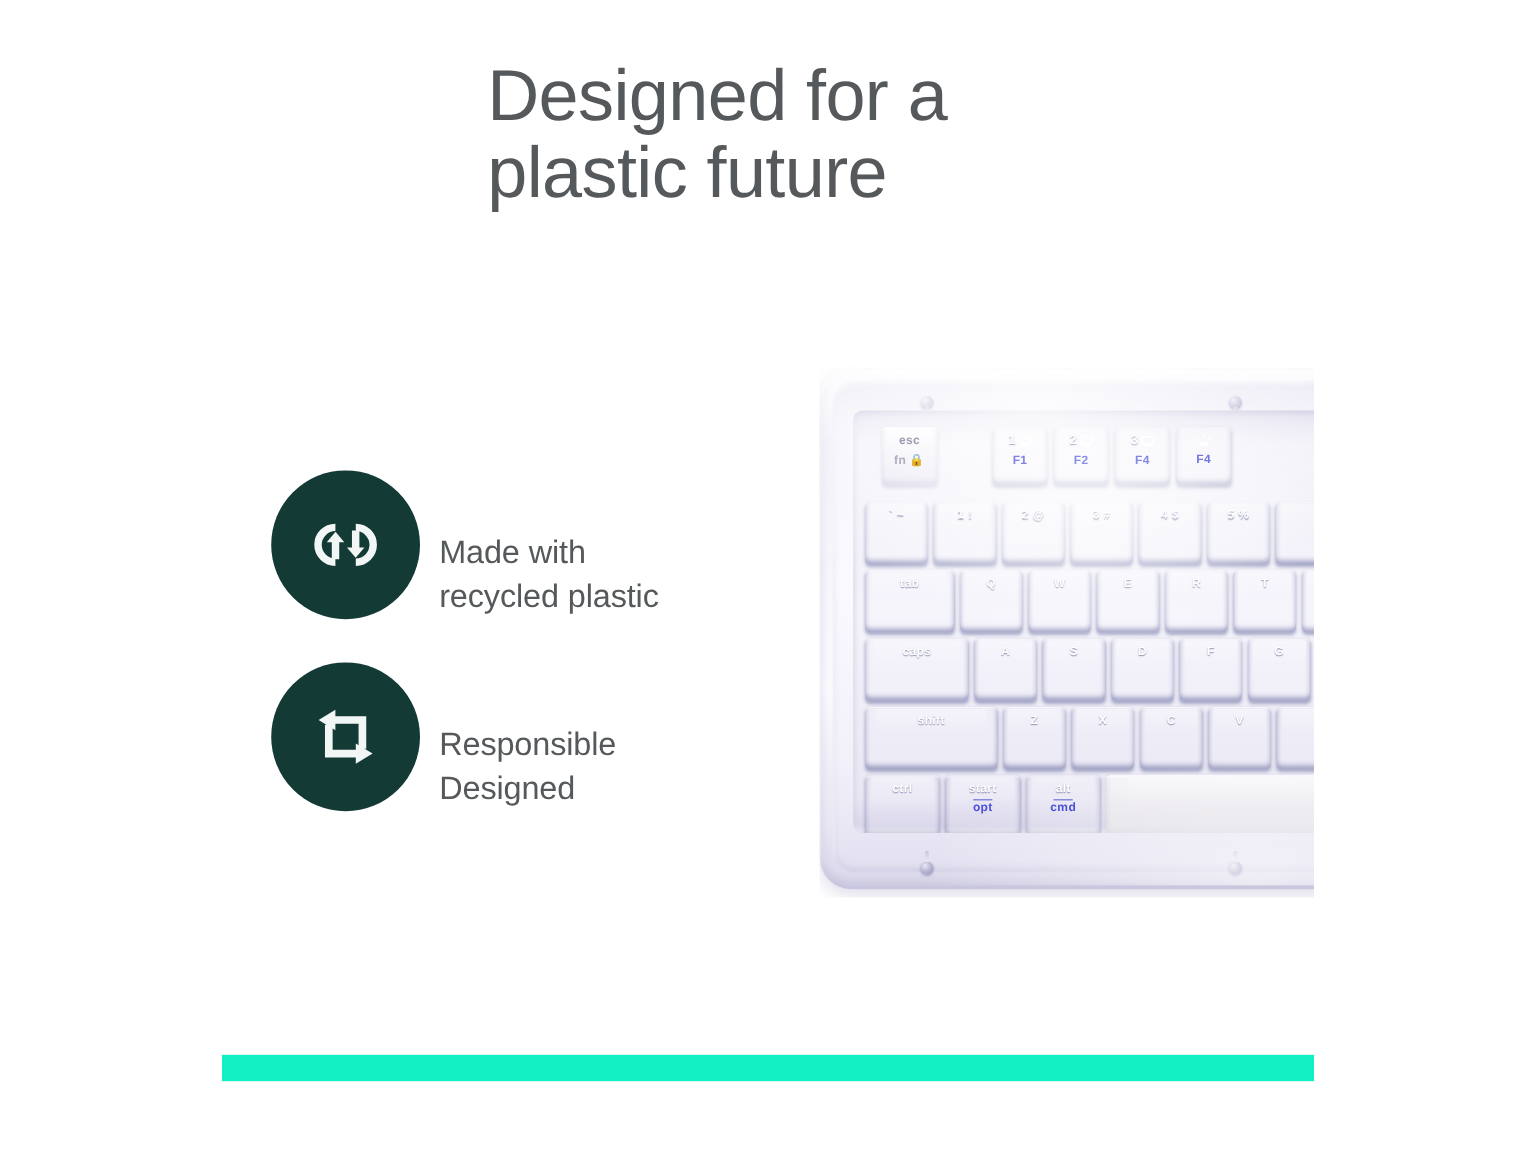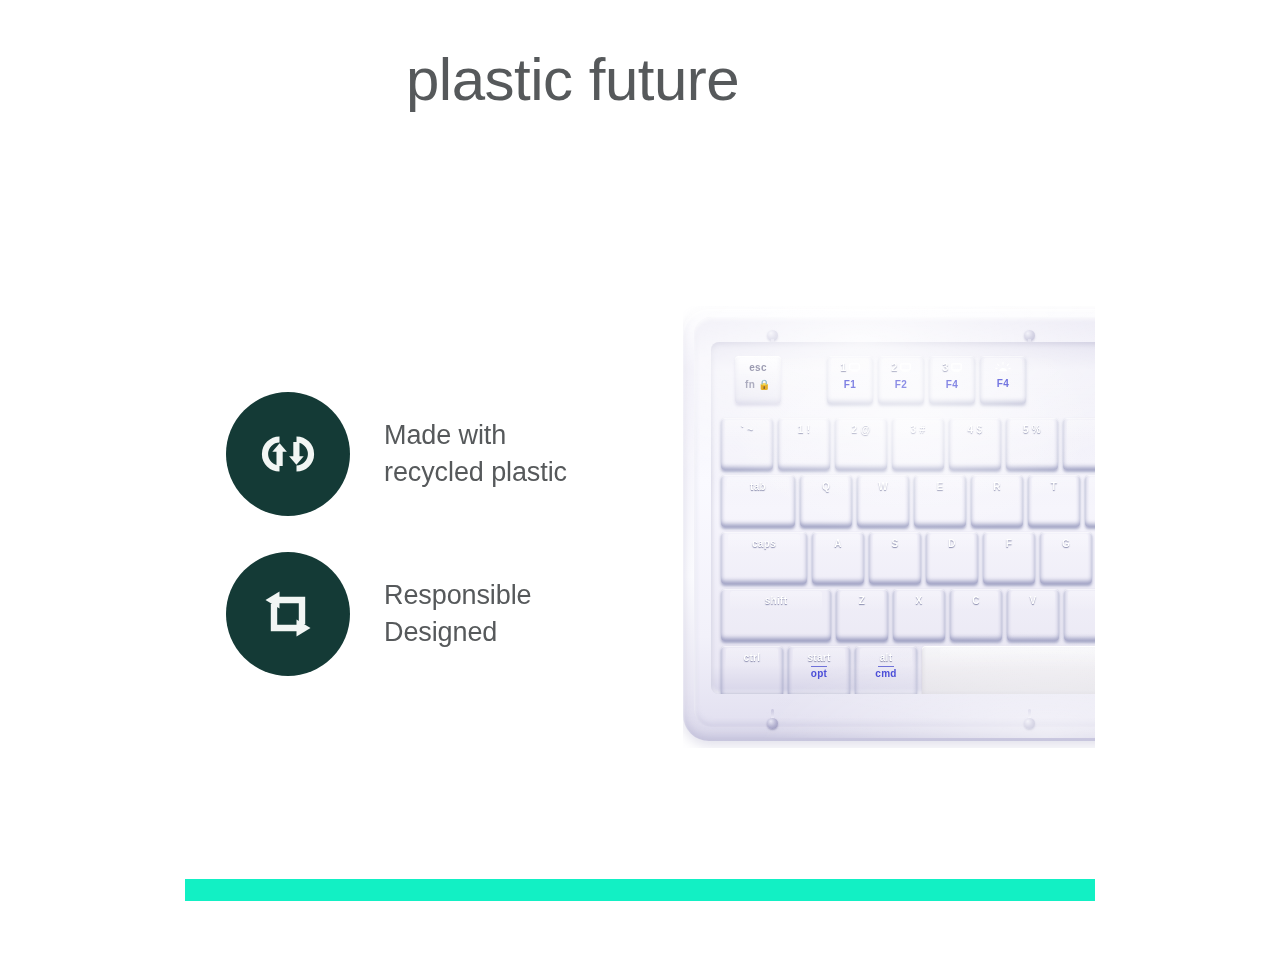--- a/index.html
+++ b/index.html
@@ -39,22 +39,22 @@
 
   
   .features {
     position: absolute;
     left: 226px;
     top: 392px;
     width: 430px;
   }
   .feature-row {
     display: flex;
-    align-items: center;
-    gap: 34px;
+    align-items: flex-end;
+    gap: 16px;
     margin-bottom: 36px;
   }
   .feature-badge {
     flex: 0 0 auto;
     width: 124px;
     height: 124px;
     border-radius: 50%;
     background: #143a36;
     display: flex;
     align-items: center;
@@ -229,20 +229,21 @@
     pointer-events: none;
     z-index: 5;
   }
 </style>
 </head>
 <body>
 
 <div id="page">
 
   <div class="headline">
+    <span class="l1">Designed for a</span>
     <span class="l2">plastic future</span>
   </div>
 
   <div class="features">
 
     <div class="feature-row">
       <div class="feature-badge">
         <span>
           <svg width="66" height="66" viewBox="0 0 66 66" aria-hidden="true">
             <g fill="none" stroke="#f2f6f4" stroke-width="6.2" stroke-linecap="butt">

